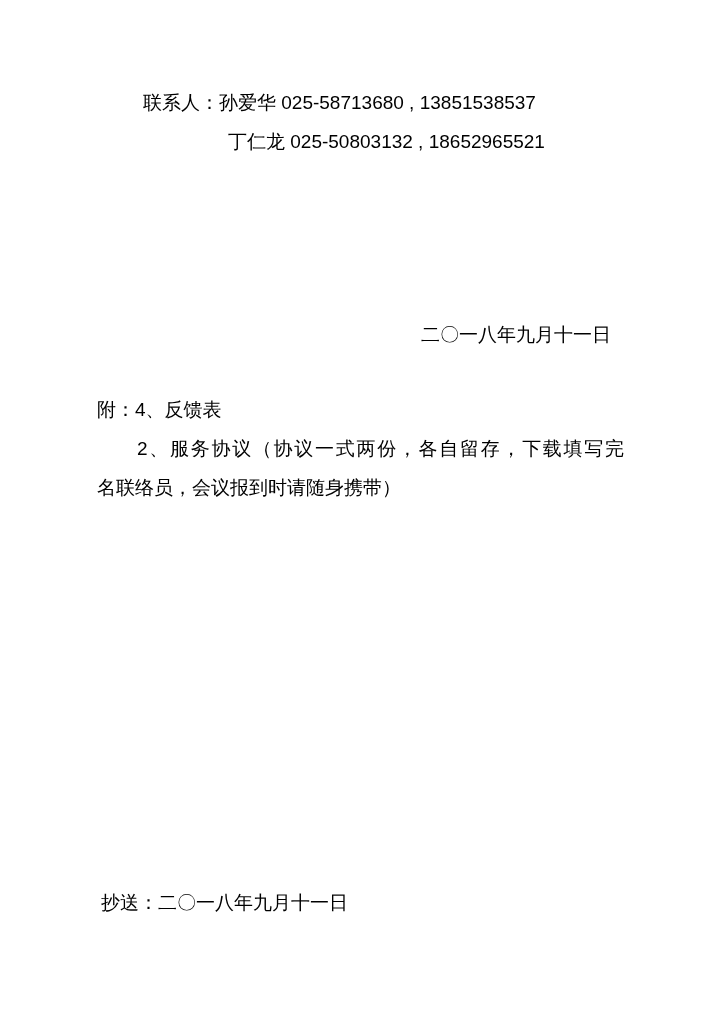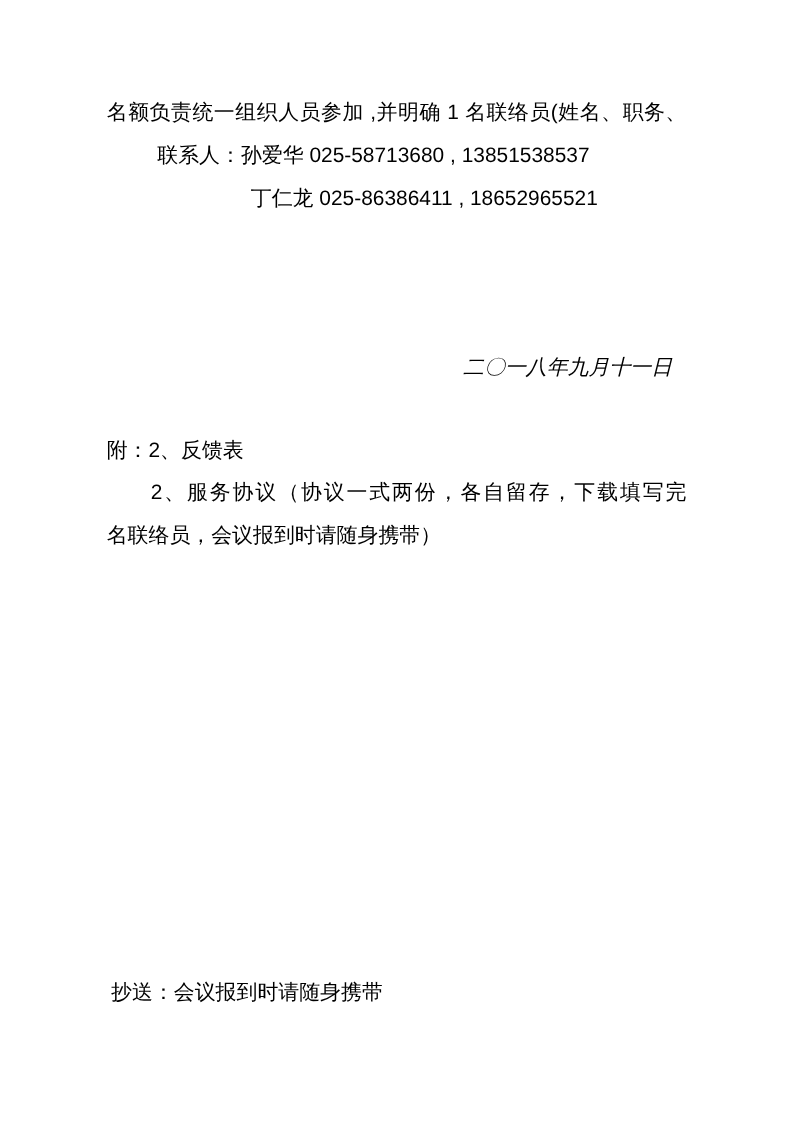--- a/index.html
+++ b/index.html
@@ -34,48 +34,46 @@
   }
   #body-flow { top: 83px; }
   .indent-contact  { padding-left: 46px; }
   .indent-contact2 { padding-left: 131px; }
   #date-block {
     position: absolute;
     left: 97px;
     top: 315px;
     width: 514px;
     text-align: right;
-    font-style: italic;
   }
   #attachments-block { top: 390px; }
   .indent-item { padding-left: 40px; box-sizing: border-box; }
   #cc-block {
     position: absolute;
     left: 101px;
     top: 883px;
   }
 </style>
 </head>
 <body>
 
 <div class="page">
 
   <div class="flow" id="body-flow">
-    <div class="line j">名额负责统一组织人员参加 ,并明确 1 名联络员(姓名、职务、</div>
     <div class="line indent-contact">联系人：孙爱华 025-58713680 , 13851538537</div>
-    <div class="line indent-contact2">丁仁龙 025-86386411 , 18652965521</div>
+    <div class="line indent-contact2">丁仁龙 025-50803132 , 18652965521</div>
   </div>
 
   <div id="date-block">
     <div class="line">二〇一八年九月十一日</div>
   </div>
 
   <div class="flow" id="attachments-block">
-    <div class="line">附：2、反馈表</div>
+    <div class="line">附：4、反馈表</div>
     <div class="line j indent-item">2、服务协议（协议一式两份，各自留存，下载填写完</div>
     <div class="line">名联络员，会议报到时请随身携带）</div>
   </div>
 
   <div id="cc-block">
-    <div class="line">抄送：会议报到时请随身携带</div>
+    <div class="line">抄送：二〇一八年九月十一日</div>
   </div>
 
 </div>
 
 </body></html>

